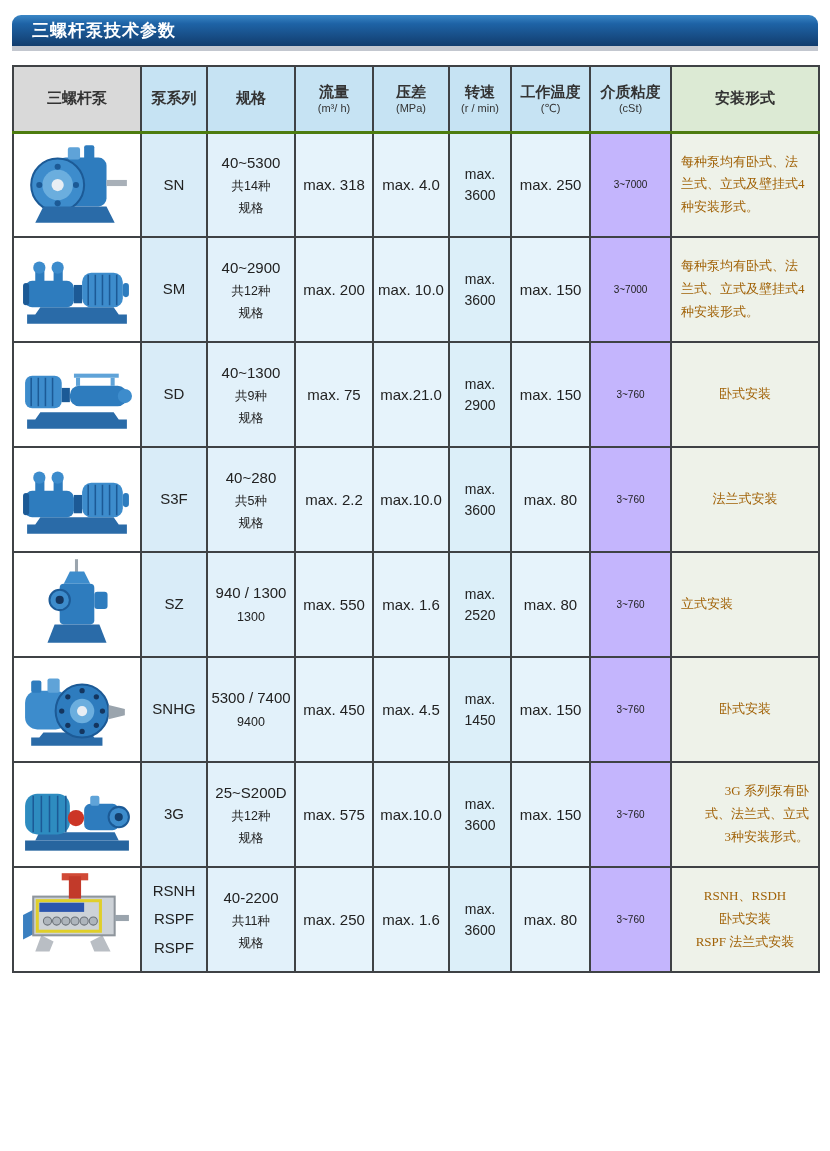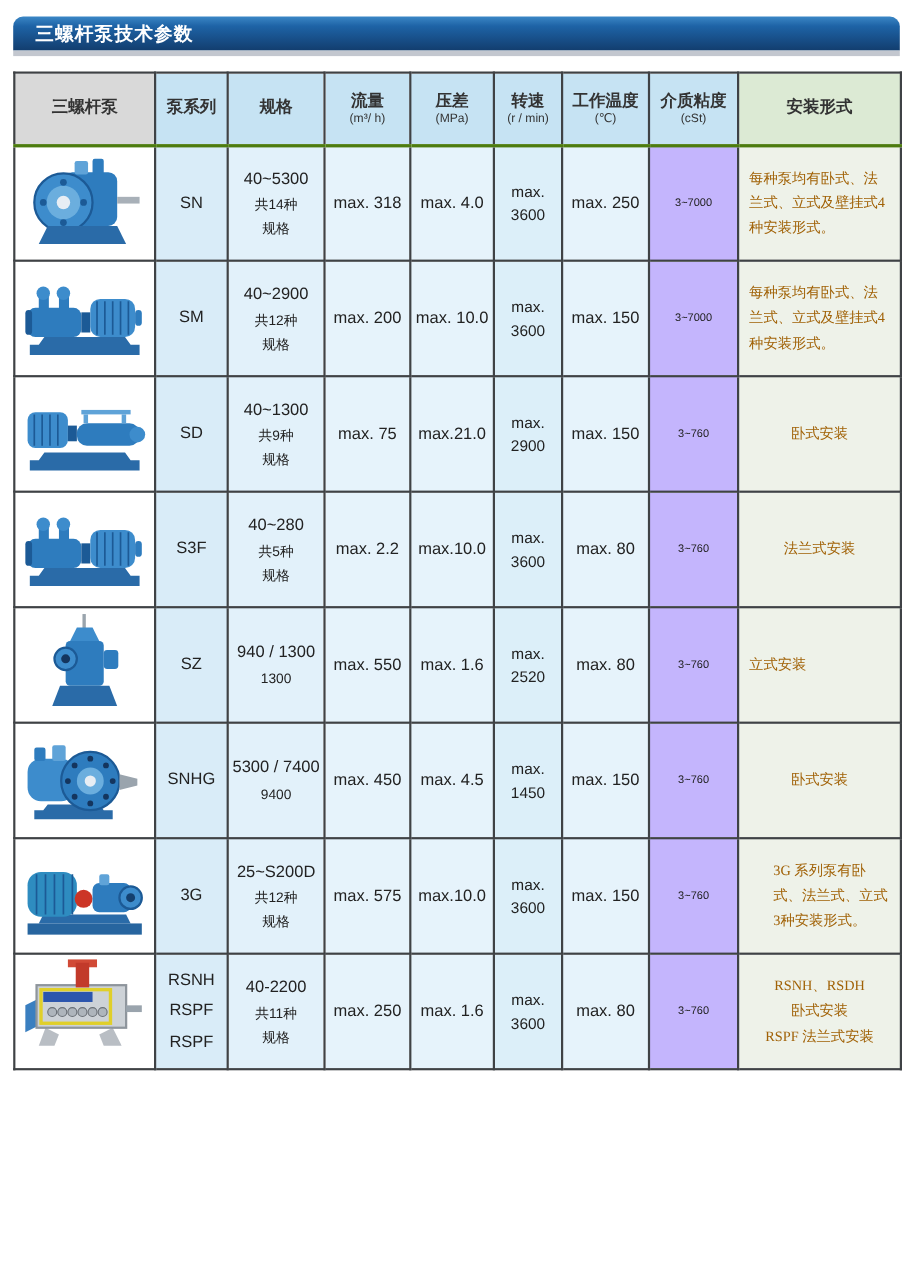--- a/index.html
+++ b/index.html
@@ -404,21 +404,21 @@
           <div class="line">规格</div>
         </td>
     <td class="c-flow">max. 575</td>
     <td class="c-press">max.10.0</td>
     <td class="c-speed">
           <div class="line">max.</div>
           <div class="line">3600</div>
         </td>
     <td class="c-temp">max. 150</td>
     <td class="c-visc">3~760</td>
-    <td class="c-install" style="text-align: left; padding-left: 31px;">
+    <td class="c-install" style="text-align: right; padding-left: 31px;">
           <div class="line">3G 系列泵有卧式、法兰式、立式3种安装形式。</div>
         </td>
   </tr>
 
   <tr>
     <td class="c-img">
       <span class="pump">
         <svg>
               <use href="#sym-pump-cutaway"></use>
             </svg>

